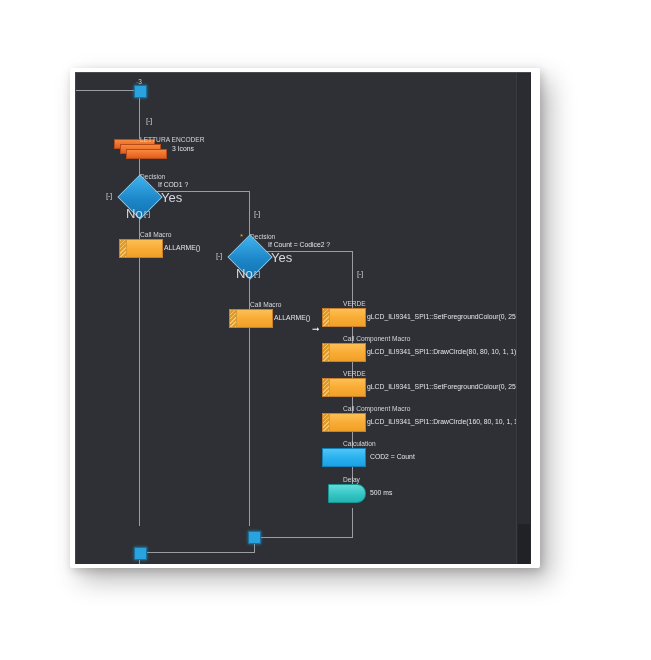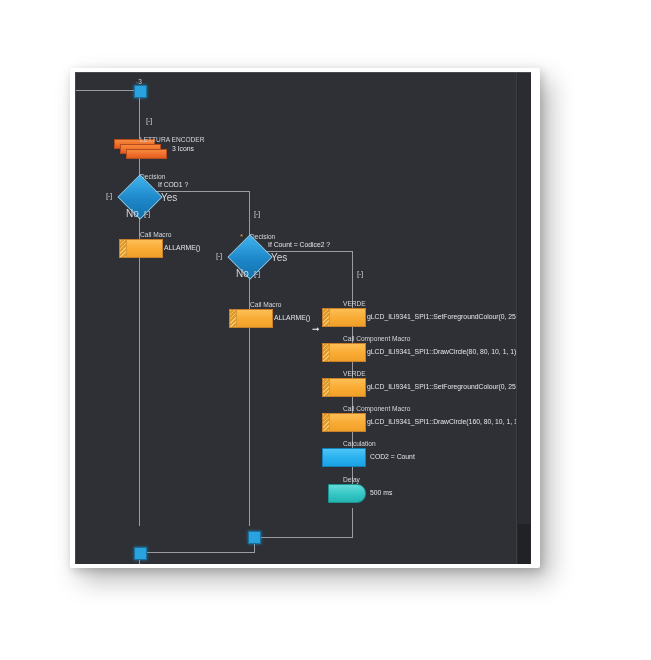--- a/index.html
+++ b/index.html
@@ -54,21 +54,21 @@
   }
 
   
   .collapse{
     position:absolute;color:#c9cbd0;font-size:8px;line-height:8px;
     letter-spacing:-0.5px;white-space:nowrap;
   }
 
   
   .edgelabel{
-    position:absolute;color:#d6d8dd;font-size:10px;line-height:8px;
+    position:absolute;color:#d6d8dd;font-size:13px;line-height:8px;
     white-space:nowrap;
   }
 
   
   .caption{
     position:absolute;color:#d4d6da;font-size:6.6px;line-height:7px;
     white-space:nowrap;
   }
   
   .bodytext{

